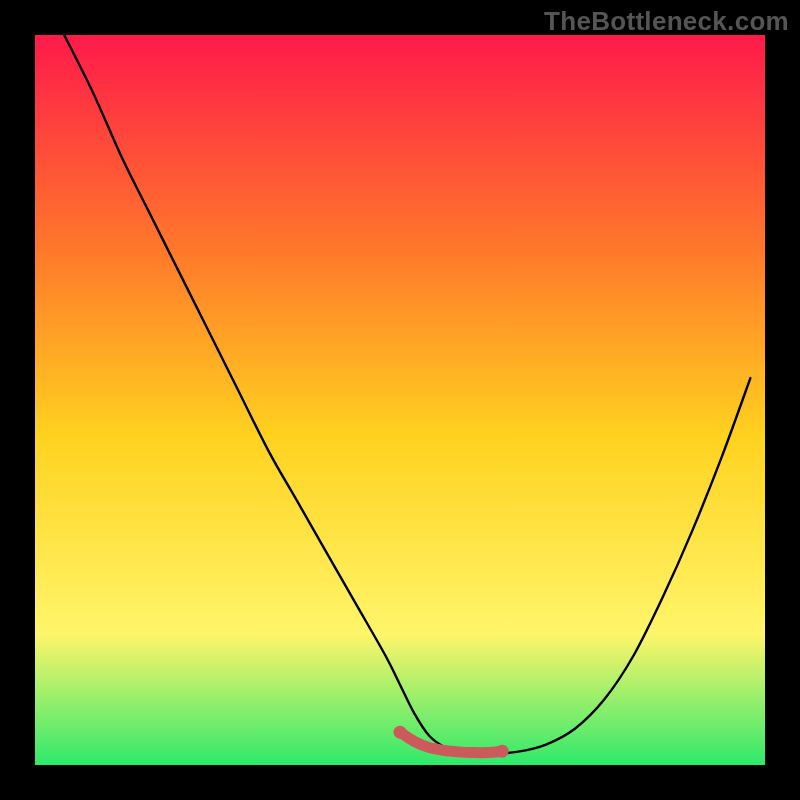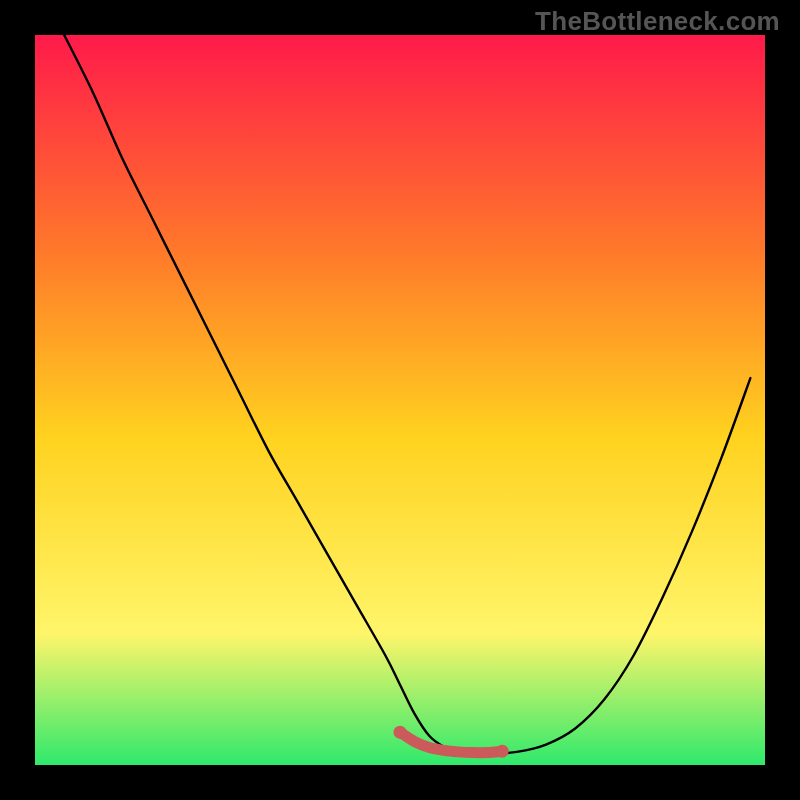--- a/index.html
+++ b/index.html
@@ -20,21 +20,21 @@
   .plot-area {
     position: absolute;
     left: 35px;
     top: 35px;
     width: 730px;
     height: 730px;
   }
   .watermark {
     position: absolute;
     top: 6px;
-    right: 20px;
+    right: 11px;
     color: #555;
     font-size: 26px;
     font-weight: 600;
     letter-spacing: 0.3px;
     user-select: none;
   }
   svg { display:block; }
 </style>
 </head>
 <body>

